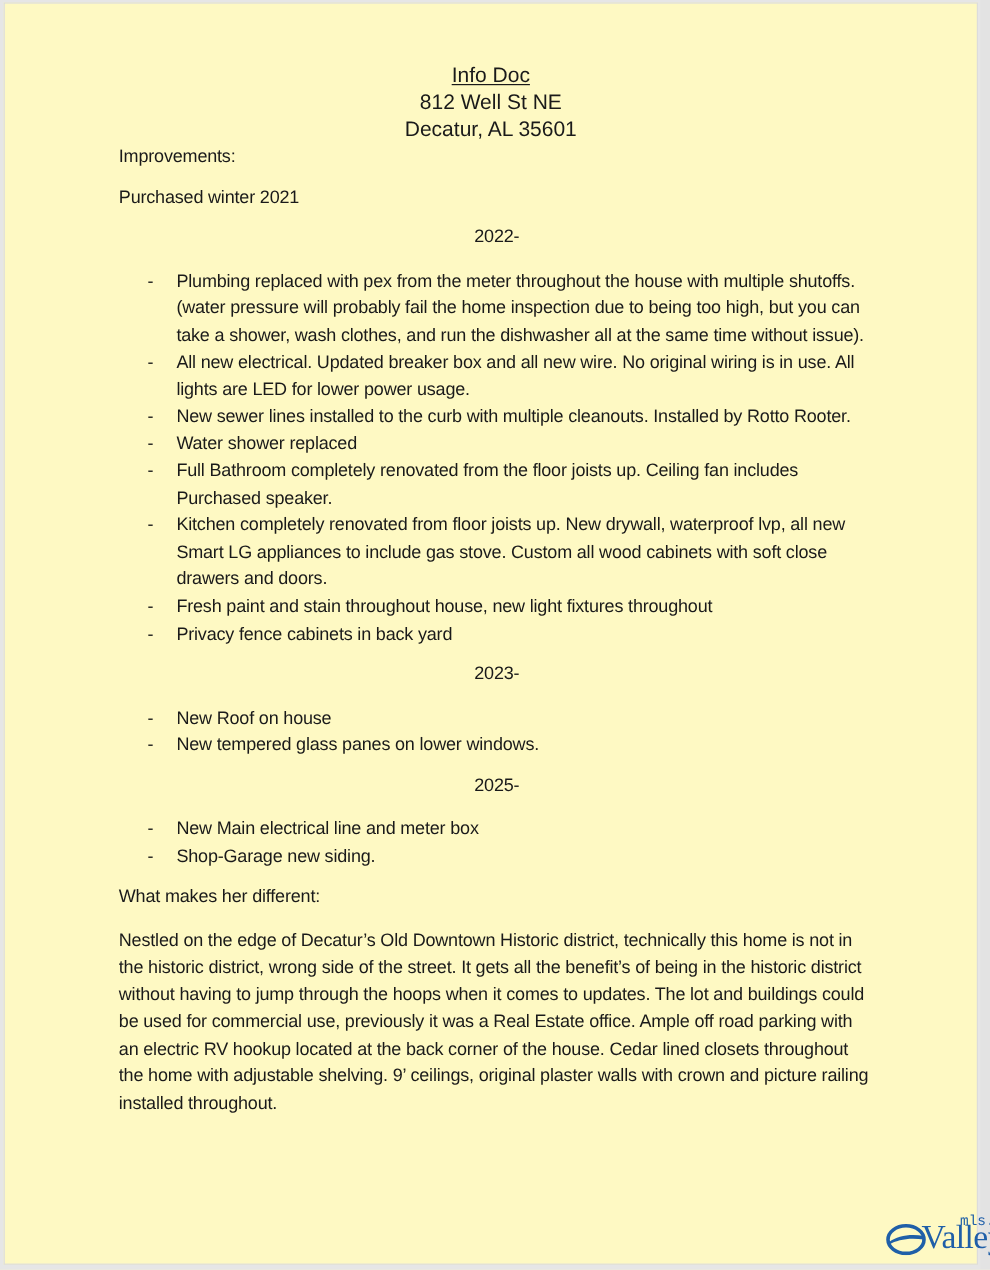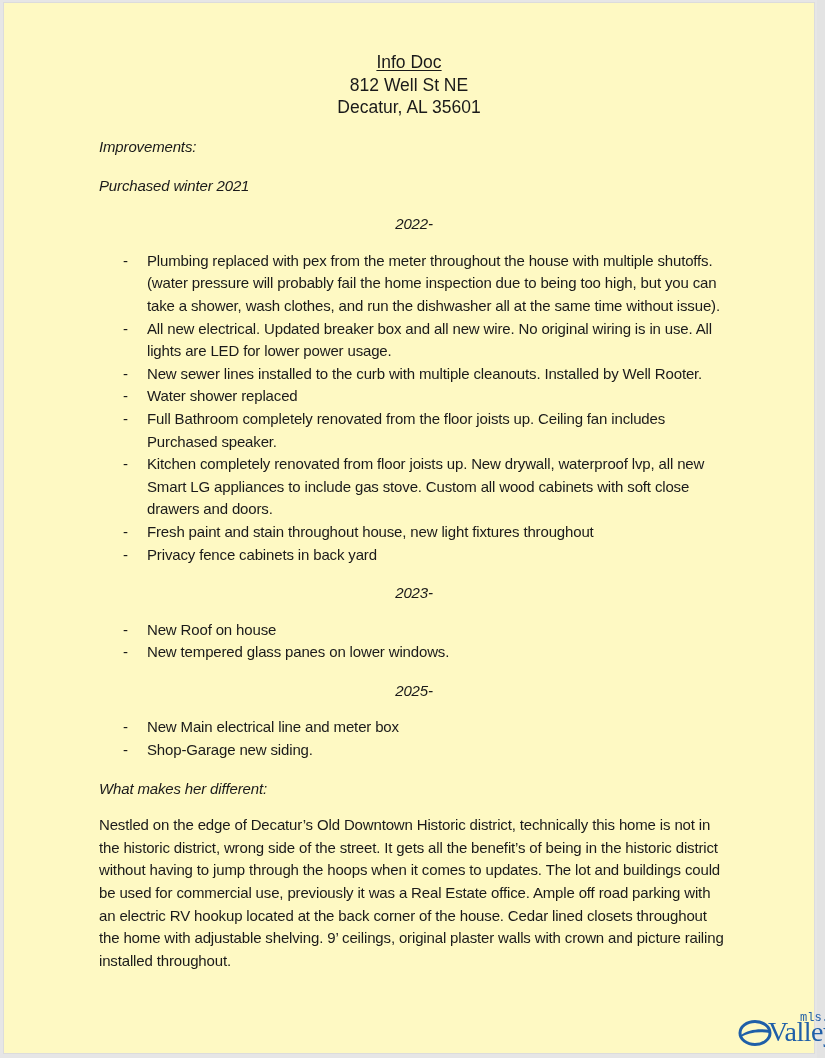--- a/index.html
+++ b/index.html
@@ -49,22 +49,21 @@
     .content {
       position: absolute;
       left: 95px;
       top: 117px;
       width: 630px;
       font-size: 15px;
       line-height: 22.6px;
       letter-spacing: -0.15px;
     }
     .para {
-      margin: 16px 0 11px 0;
-      font-style: italic;
+      margin: 0 0 11px 0;
     }
     .para.year {
       margin-bottom: 14px;
       text-align: center;
     }
     ul.dash-list {
       list-style: none;
       margin: 0 0 11px 0;
       padding: 0;
     }
@@ -129,21 +128,21 @@
   </div>
 
   <div class="content">
     <p class="para">Improvements:</p>
     <p class="para">Purchased winter 2021</p>
 
     <p class="para year">2022-</p>
     <ul class="dash-list">
       <li><span class="dash">-</span><span>Plumbing replaced with pex from the meter throughout the house with multiple shutoffs. (water pressure will probably fail the home inspection due to being too high, but you can take a shower, wash clothes, and run the dishwasher all at the same time without issue).</span></li>
       <li><span class="dash">-</span><span>All new electrical. Updated breaker box and all new wire. No original wiring is in use. All lights are LED for lower power usage.</span></li>
-      <li><span class="dash">-</span><span>New sewer lines installed to the curb with multiple cleanouts. Installed by Well Rooter.</span></li>
+      <li><span class="dash">-</span><span>New sewer lines installed to the curb with multiple cleanouts. Installed by Rotto Rooter.</span></li>
       <li><span class="dash">-</span><span>Water shower replaced</span></li>
       <li><span class="dash">-</span><span>Full Bathroom completely renovated from the floor joists up. Ceiling fan includes Purchased speaker.</span></li>
       <li><span class="dash">-</span><span>Kitchen completely renovated from floor joists up. New drywall, waterproof lvp, all new Smart LG appliances to include gas stove. Custom all wood cabinets with soft close drawers and doors.</span></li>
       <li><span class="dash">-</span><span>Fresh paint and stain throughout house, new light fixtures throughout</span></li>
       <li><span class="dash">-</span><span>Privacy fence cabinets in back yard</span></li>
     </ul>
 
     <p class="para year">2023-</p>
     <ul class="dash-list">
       <li><span class="dash">-</span><span>New Roof on house</span></li>

